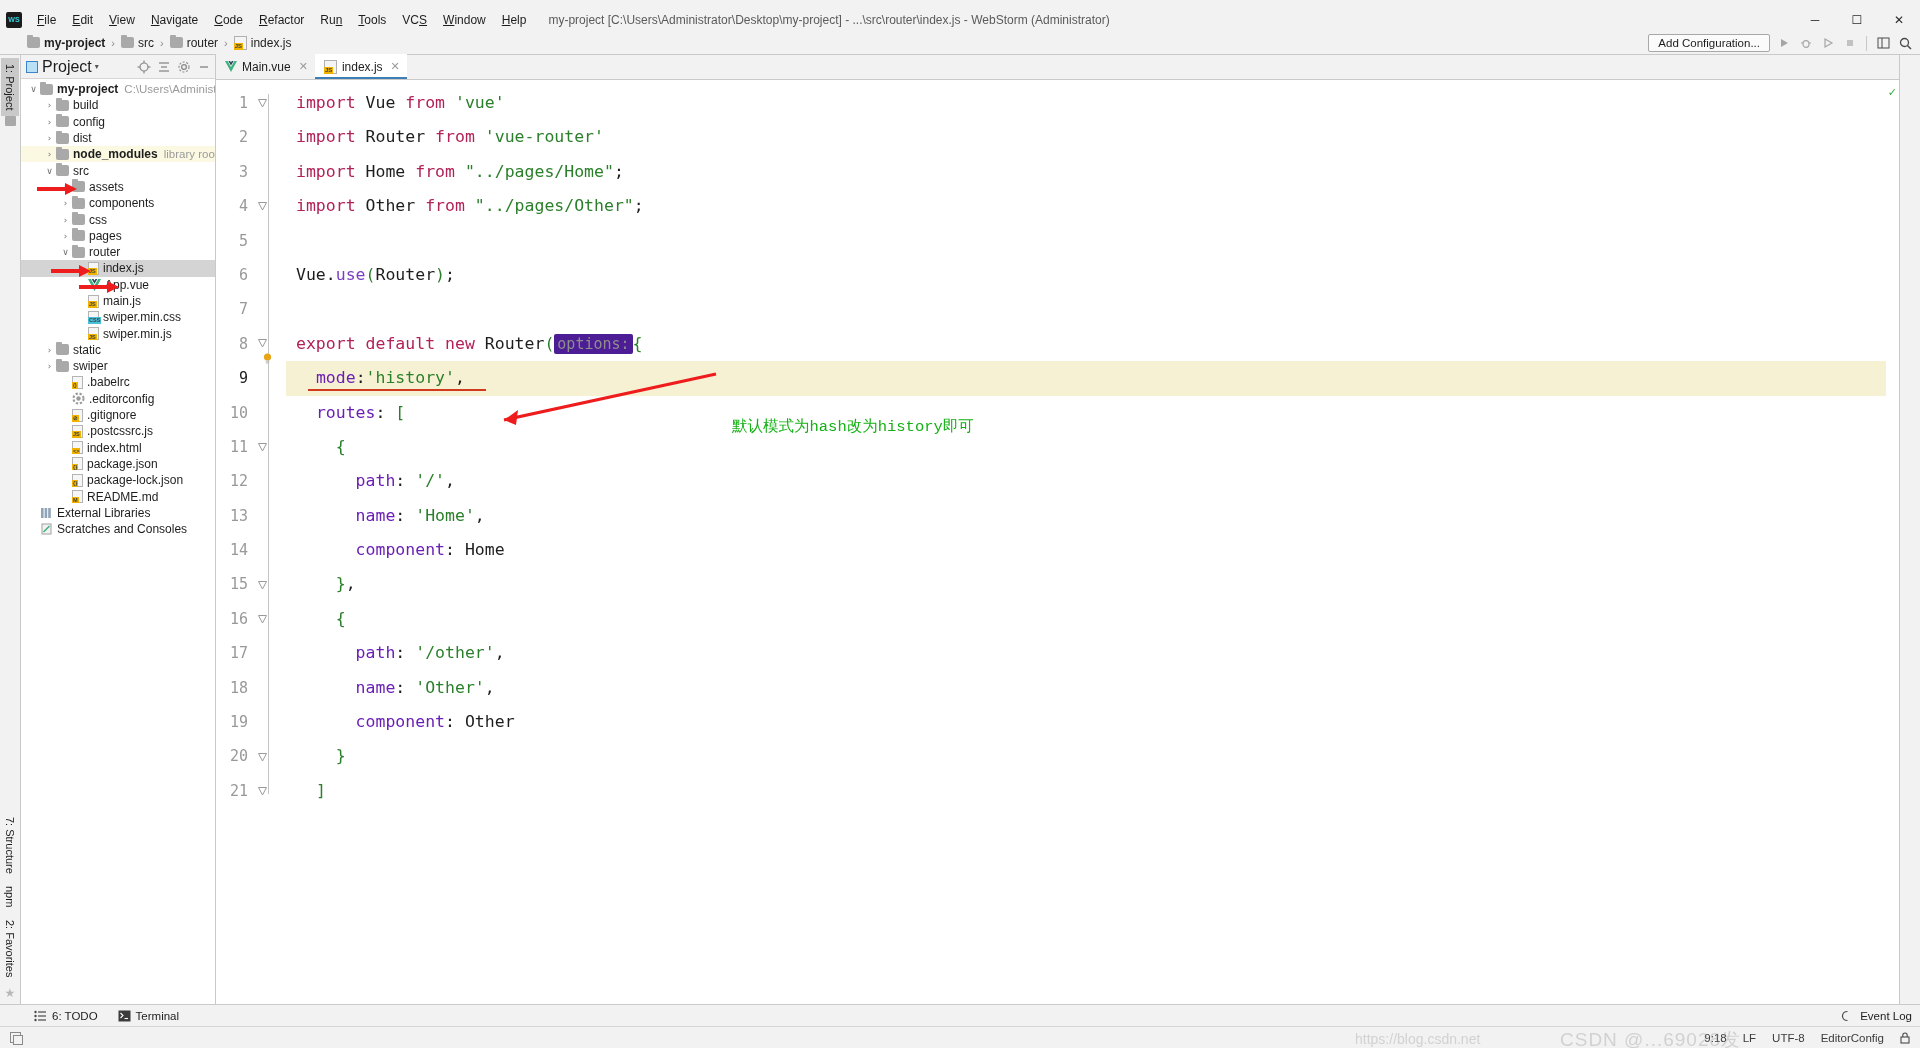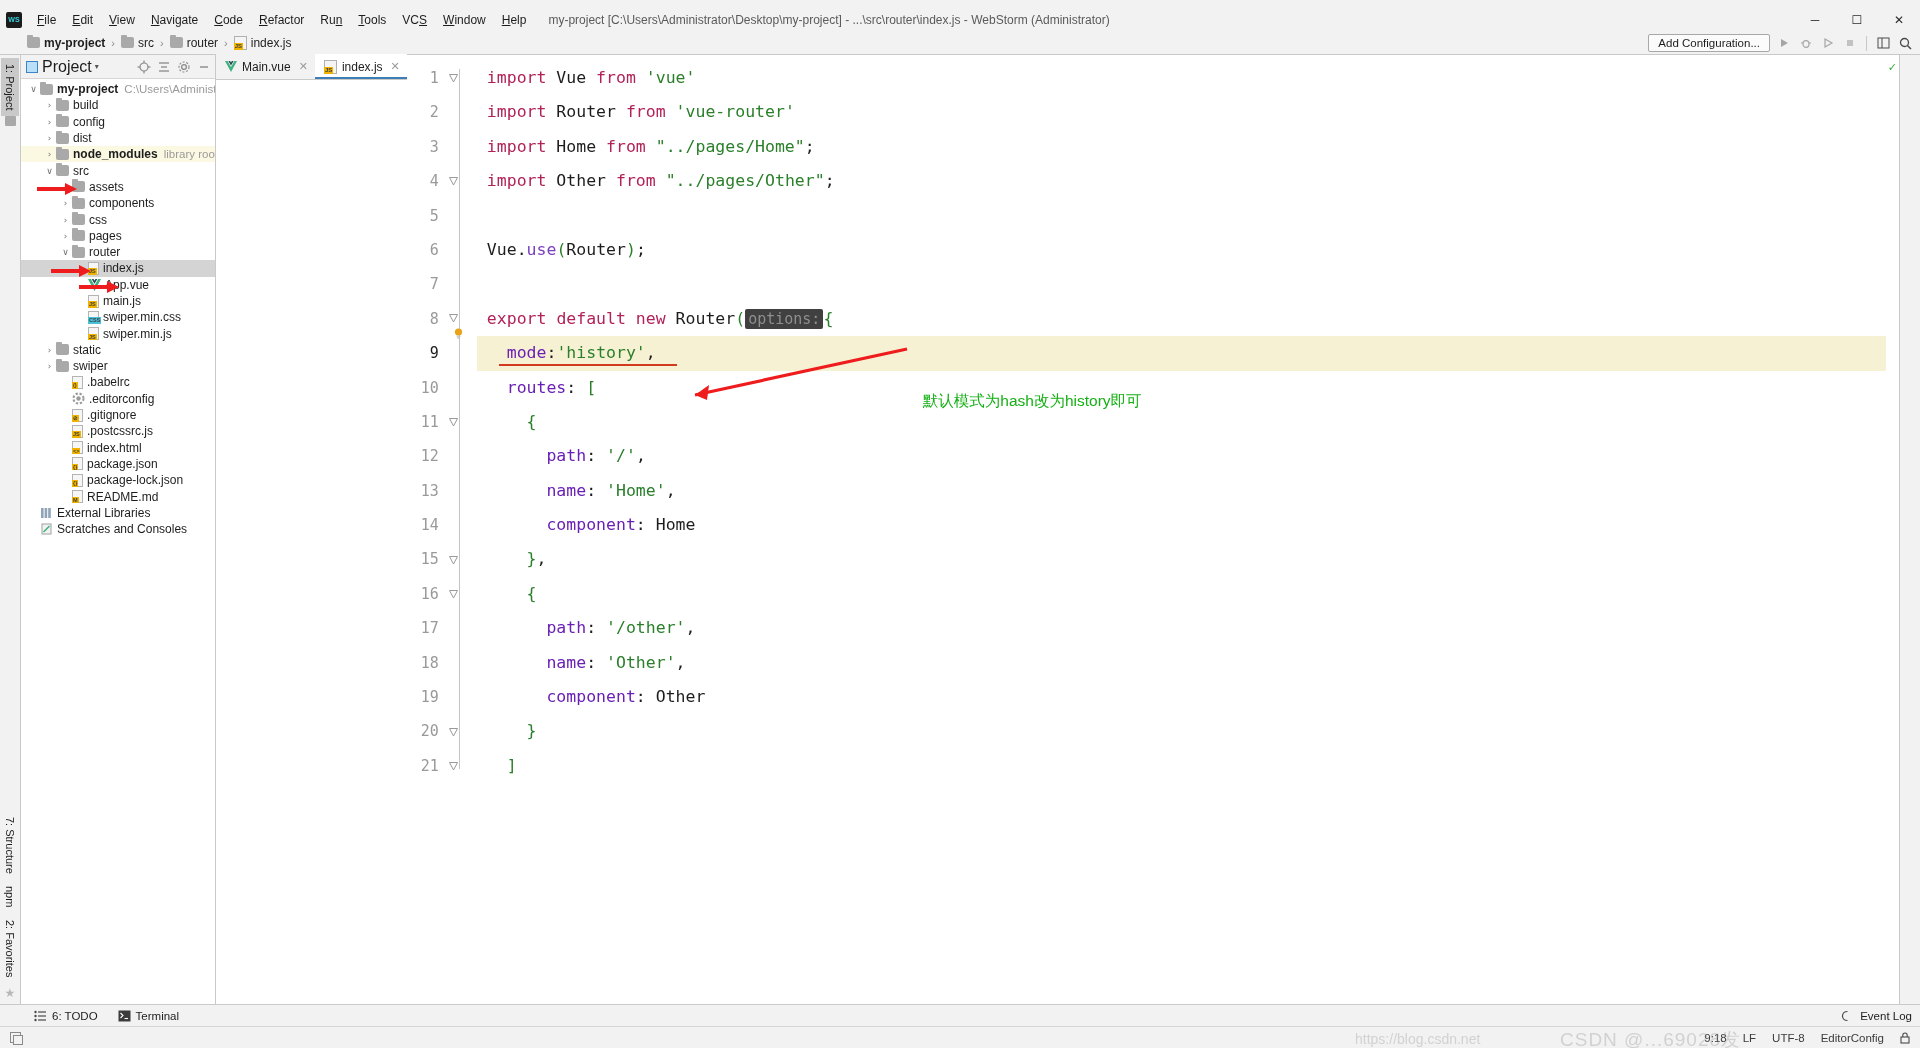--- a/index.html
+++ b/index.html
@@ -135,21 +135,21 @@
   .tag.min { background:#f0b400; }
   .ic.vue { width:13px; height:12px; }
   .ic.gear { width:13px; height:13px; }
   .lib-ic { width:13px; height:12px; }
   .scratch-ic { width:13px; height:12px; }
 
   
   .red-arrow { position: absolute; pointer-events: none; }
 
   
-  .editorwrap { flex: 1; display: flex; flex-direction: row; min-width: 0; background: #fff; }
+  .editorwrap { flex: 1; display: flex; flex-direction: column; min-width: 0; background: #fff; }
   .tabsbar {
     height: 25px; display: flex; align-items: flex-end; background: #f2f2f2;
     border-bottom: 1px solid #c9c9c9;
   }
   .etab {
     height: 25px; display: flex; align-items: center; gap: 5px; padding: 0 7px 0 9px;
     font-size: 12px; background: #f2f2f2; position: relative; cursor: default;
   }
   .etab.active { background: #fff; }
   .etab.active::after {
@@ -190,27 +190,27 @@
   .cline.hl { background: #f7f1d4; }
   .cline.hl::after { content:""; }
   .kw { color: #b22258; }
   .str { color: #2a7f2a; }
   .ident { color: #1d1d1d; }
   .prop { color: #6a1fb5; }
   .punc { color: #1d1d1d; }
   .paren { color: #2a7f2a; }
   .fn { color: #7a3fc0; }
   .hint {
-    background: #404040; color: #8e8e8e; border-radius: 2px; padding: 1px 3px; font-size: 15px;
+    background: #4c1d95; color: #8e8e8e; border-radius: 2px; padding: 1px 3px; font-size: 15px;
   }
 
   .overlay { position: absolute; inset: 0; pointer-events: none; }
   .annot-text {
     position: absolute; color: #16b016; font-size: 15.5px; white-space: nowrap;
-    font-family: Liberation Sans, sans-serif;
+    font-family: Liberation Mono, monospace;
   }
 
   
   .rightbar {
     width: 13px; flex: none; background: #fff; position: relative; border-left: 0px;
   }
   .mark-ok { position:absolute; top:6px; right:2px; color:#3cab3c; font-size:11px; }
 
   .rstrip {
     width: 21px; background: #f2f2f2; border-left: 1px solid #c9c9c9;

